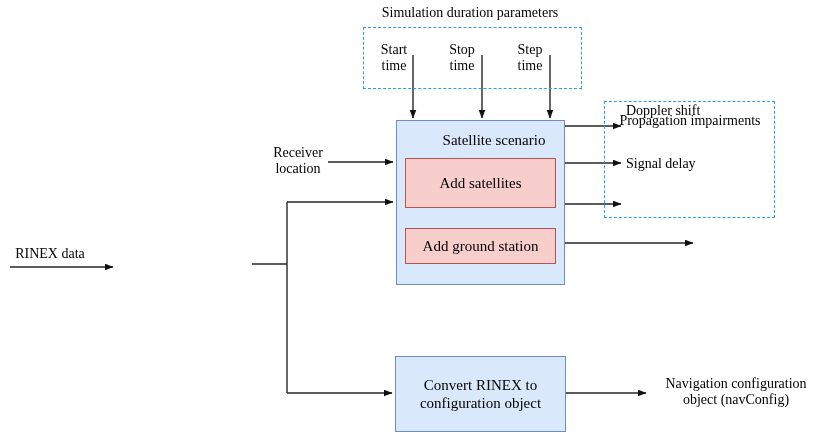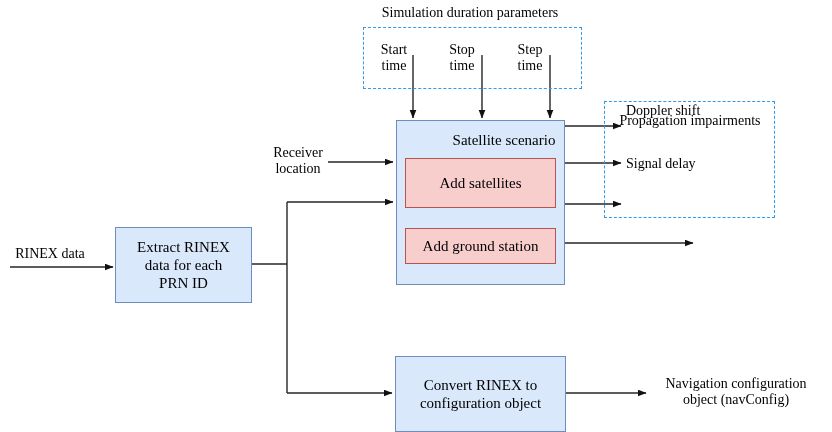--- a/index.html
+++ b/index.html
@@ -65,21 +65,20 @@
     background: transparent;
   }
   .scenario-title {
     position: absolute;
     left: 396px;
     top: 131px;
     width: 196px;
     text-align: center;
     font-size: 15px;
     line-height: 18px;
-    margin-left: 10px;
   }
 </style>
 </head>
 <body>
 
 <div class="canvas">
 
   <svg class="wires" viewBox="0 0 832 432" xmlns="http://www.w3.org/2000/svg">
     <defs>
       <marker id="arr" markerWidth="10" markerHeight="8" refX="8.5" refY="3.5" orient="auto" markerUnits="userSpaceOnUse">
@@ -109,23 +108,20 @@
   <div class="lbl ctr" style="left:350px; top:5px; width:240px;">Simulation duration parameters</div>
   <div class="dashed" style="left:363px; top:27px; width:219px; height:62px;"></div>
   <div class="lbl ctr" style="left:366px; top:42px; width:56px;">Start
 time</div>
   <div class="lbl ctr" style="left:434px; top:42px; width:56px;">Stop
 time</div>
   <div class="lbl ctr" style="left:502px; top:42px; width:56px;">Step
 time</div>
 
   <div class="lbl ctr" style="left:6px; top:246px; width:88px;">RINEX data</div>
-  <div class="box box-flex" style="left:115px; top:227px; width:137px; height:76px;">Extract RINEX
-data for each
-PRN ID</div>
 
   <div class="lbl ctr" style="left:256px; top:145px; width:84px;">Receiver
 location</div>
 
   <div class="box" style="left:396px; top:120px; width:169px; height:165px;"></div>
   <div class="scenario-title">Satellite scenario</div>
   <div class="pink" style="left:405px; top:158px; width:151px; height:50px;">Add satellites</div>
   <div class="pink" style="left:405px; top:228px; width:151px; height:36px;">Add ground station</div>
 
   <div class="lbl ctr" style="left:598px; top:79px; width:184px;margin-top:34px;">Propagation impairments</div>

